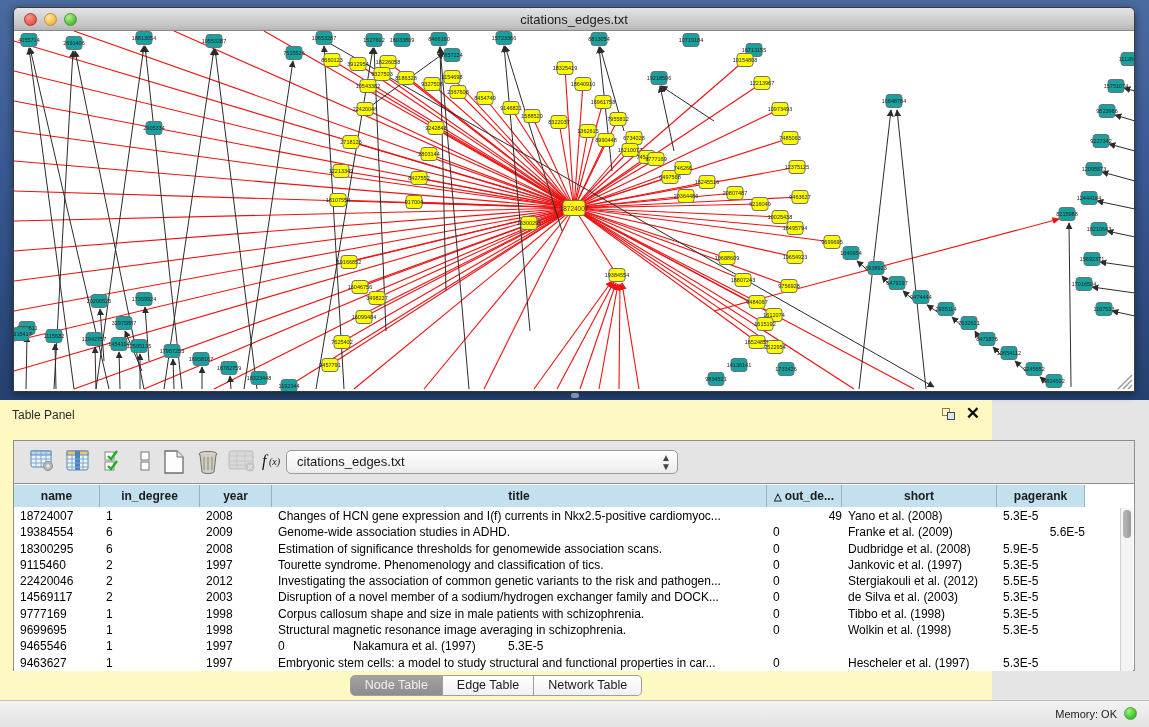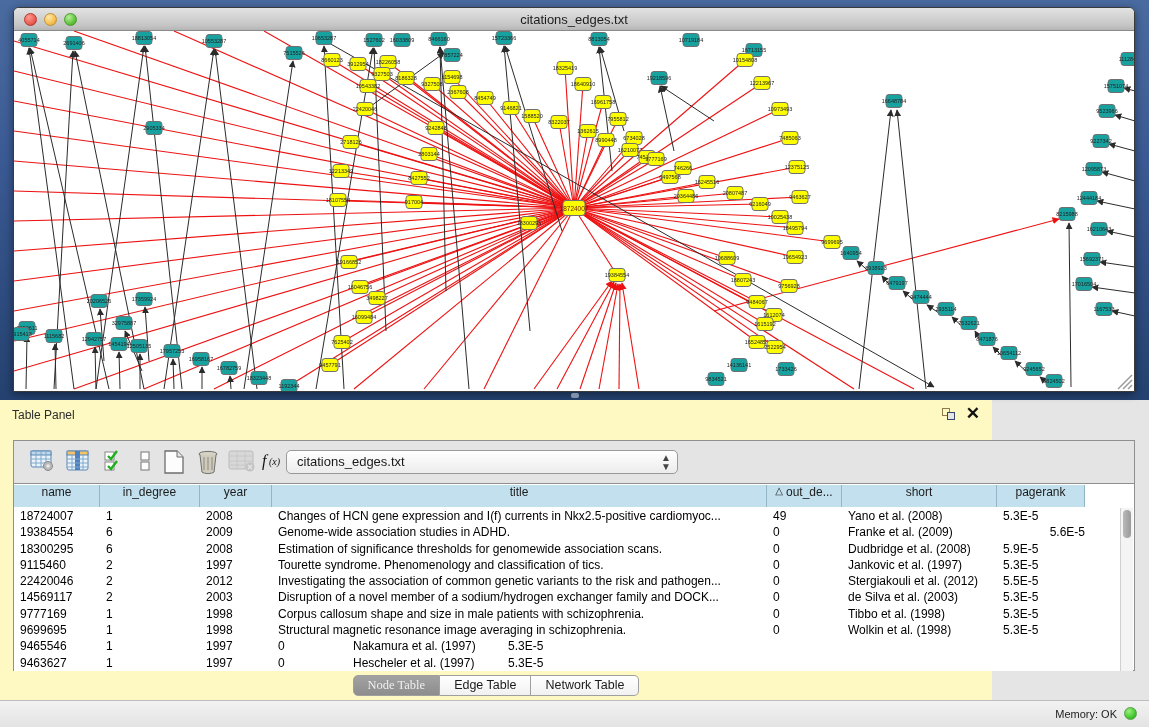--- a/index.html
+++ b/index.html
@@ -37,37 +37,37 @@
              border-bottom:1px solid #8f8f8f; }
   .tb-btn { position:absolute; top:8px; width:28px; height:26px; border:none; background:transparent; cursor:default; }
   .combo { position:absolute; left:272px; top:9px; width:392px; height:24px; border:1px solid #9a9a9a;
            border-radius:5px; background:linear-gradient(180deg,#ffffff,#ececec);
            font-size:13px; color:#1a1a1a; line-height:22px; padding-left:10px; }
   .combo .arrows { position:absolute; right:7px; top:2px; font-size:10px; color:#444; letter-spacing:-1px; }
   .combo .arrows div { height:9px; line-height:9px; }
 
   .thead { position:absolute; left:0; top:44px; height:22px; display:flex; border-bottom:1px solid #6f6f6f; }
   .th { height:22px; background:#c2e0ee; border-right:1px solid #93b5c6; font-size:12px; color:#1c1c1c;
-        display:flex; justify-content:center; overflow:hidden; white-space:nowrap; }
+        display:flex; align-items:center; justify-content:center; overflow:hidden; white-space:nowrap;font-weight:bold; }
   .th .sort { font-size:10px; margin-right:3px; }
   .tbody { position:absolute; left:0; top:67px; width:1106px; height:163px; overflow:hidden; background:#fff; }
   .tr { display:flex; height:16.3px; }
   .td { font-size:12px; color:#000; line-height:16px; padding-left:6px; overflow:hidden;
         white-space:nowrap; }
   .vscroll { position:absolute; right:1px; top:67px; width:13px; height:163px; background:#f4f4f4;
              border-left:1px solid #d0d0d0; }
   .vthumb { position:absolute; left:2px; top:2px; width:8px; height:28px; border-radius:4px;
             background:linear-gradient(90deg,#b9b9b9,#9a9a9a); }
 
   .tabs { position:absolute; left:0; right:0; top:275px; height:21px; display:flex; justify-content:center; }
   .seg { height:21px; font-size:12.5px; line-height:19px; padding:0 14px; border:1px solid #9f9f9f;
          background:linear-gradient(180deg,#ffffff,#f1f1f1); color:#1b1b1b; border-left:none; cursor:default; }
   .seg.first { border-left:1px solid #9f9f9f; border-radius:5px 0 0 5px; }
   .seg.last { border-radius:0 5px 5px 0; }
-  .seg.active { background:linear-gradient(180deg,#a2a2a2,#8d8d8d); color:#efefef;font-family:Liberation Serif, serif; }
+  .seg.active { background:linear-gradient(180deg,#a2a2a2,#8d8d8d); color:#efefef; }
 
   .statusbar { position:absolute; left:0; top:300px; width:1149px; height:27px;
                background:linear-gradient(180deg,#f2f2f2,#e3e3e3); border-top:1px solid #bdbdbd; }
   .mem-label { position:absolute; right:32px; top:7px; font-size:11px; color:#222; }
   .mem-dot { position:absolute; right:12px; top:6px; width:13px; height:13px; border-radius:50%;
              background:radial-gradient(circle at 35% 30%, #9cf07e, #44c832 60%, #2e9a1f); border:1px solid #58a048; }
 
   .split-handle { position:absolute; left:571px; top:393px; width:8px; height:5px;
                   background:#9aa7bd; border-radius:2px; opacity:.8; }
 </style>
@@ -833,21 +833,21 @@
         <div class="th" style="width: 88px;">
           <span>pagerank</span>
         </div>
       </div>
     <div class="tbody" id="tbody">
         <div class="tr">
           <div class="td" style="width: 86px;">18724007</div>
           <div class="td" style="width: 100px;">1</div>
           <div class="td" style="width: 72px;">2008</div>
           <div class="td" style="width: 495px;">Changes of HCN gene expression and I(f) currents in Nkx2.5-positive cardiomyoc...</div>
-          <div class="td" style="width: 75px;">49</div>
+          <div class="td" style="width: 75px; text-align: right;">49</div>
           <div class="td" style="width: 155px;">Yano et al. (2008)</div>
           <div class="td" style="width: 88px;">5.3E-5</div>
         </div>
         <div class="tr">
           <div class="td" style="width: 86px;">19384554</div>
           <div class="td" style="width: 100px;">6</div>
           <div class="td" style="width: 72px;">2009</div>
           <div class="td" style="width: 495px;">Genome-wide association studies in ADHD.</div>
           <div class="td" style="width: 75px;">0</div>
           <div class="td" style="width: 155px;">Franke et al. (2009)</div>
@@ -912,20 +912,21 @@
           <div class="td" style="width: 100px;">1</div>
           <div class="td" style="width: 72px;">1997</div>
           <div class="td" style="width: 75px;">0</div>
           <div class="td" style="width: 155px;">Nakamura et al. (1997)</div>
           <div class="td" style="width: 88px;">5.3E-5</div>
         </div>
         <div class="tr">
           <div class="td" style="width: 86px;">9463627</div>
           <div class="td" style="width: 100px;">1</div>
           <div class="td" style="width: 72px;">1997</div>
+          <div class="td" style="width: 495px;">Embryonic stem cells: a model to study structural and functional properties in car...</div>
           <div class="td" style="width: 75px;">0</div>
           <div class="td" style="width: 155px;">Hescheler et al. (1997)</div>
           <div class="td" style="width: 88px;">5.3E-5</div>
         </div>
       </div>
     <div class="vscroll">
       <div class="vthumb"></div>
     </div>
   </div>
 

